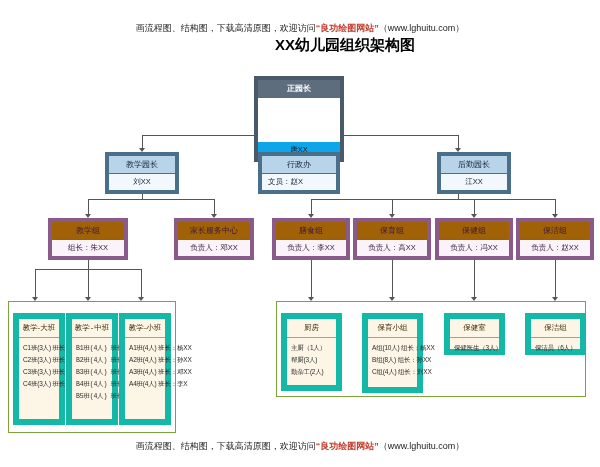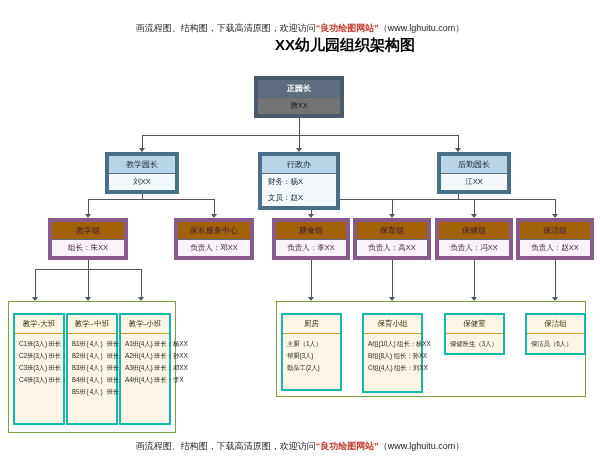--- a/index.html
+++ b/index.html
@@ -36,34 +36,34 @@
     border-bottom:1px solid #5b6b7a;
     white-space:nowrap;
   }
   .node .bd{
     padding:3px 2px;
     white-space:nowrap;
   }
   
   .lv1{border-color:#4a5a6a;}
   .lv1 .hd{background:#5d6d7e;color:#fff;font-weight:bold;}
-  .lv1 .bd{background:#737373;color:#1a1a1a;}
+  .lv1 .bd{background:#0ea5e9;color:#1a1a1a;margin-top:44px;}
   
   .lv2{border-color:#4a6f8a;}
   .lv2 .hd{background:#b8d4e8;color:#123;}
   .lv2 .bd{background:#f2f8fc;color:#123;text-align:left;padding-left:6px;}
   .lv2 .bd.c{text-align:center;padding-left:2px;}
   
   .lv3{border-color:#8a5a8a;}
   .lv3 .hd{background:#a16207;color:#3a1a3a;}
   .lv3 .bd{background:#faf3fa;color:#3a1a3a;}
   
   .grp{
     position:absolute;box-sizing:border-box;
-    border:2px solid #14b8a6;background:#fdf6e6;
+    border:6px solid #14b8a6;background:#fdf6e6;
   }
   .grp .ghd{
     font-size:7.5px;text-align:center;padding:4px 2px;
     border-bottom:1px solid #d39b2a;background:#fdf6e6;color:#3a2a05;
     white-space:nowrap;
   }
   .grp .glist{padding:4px 3px 3px 3px;}
   .grp .gitem{
     font-size:6.5px;color:#2b2b2b;
     padding:1.5px 1px;white-space:nowrap;
@@ -147,21 +147,20 @@
   <div class="bd">唐XX</div>
 </div>
 
 <div class="node lv2" style="left:105px;top:152px;width:74px;">
   <div class="hd">教学园长</div>
   <div class="bd c">刘XX</div>
 </div>
 
 <div class="node lv2" style="left:258px;top:152px;width:82px;">
   <div class="hd">行政办</div>
-  <div class="bd">财务：杨X</div>
   <div class="bd" style="border-top:0;">文员：赵X</div>
 </div>
 
 <div class="node lv2" style="left:437px;top:152px;width:74px;">
   <div class="hd">后勤园长</div>
   <div class="bd c">江XX</div>
 </div>
 
 <div class="node lv3" style="left:48px;top:218px;width:80px;">
   <div class="hd">教学组</div>

